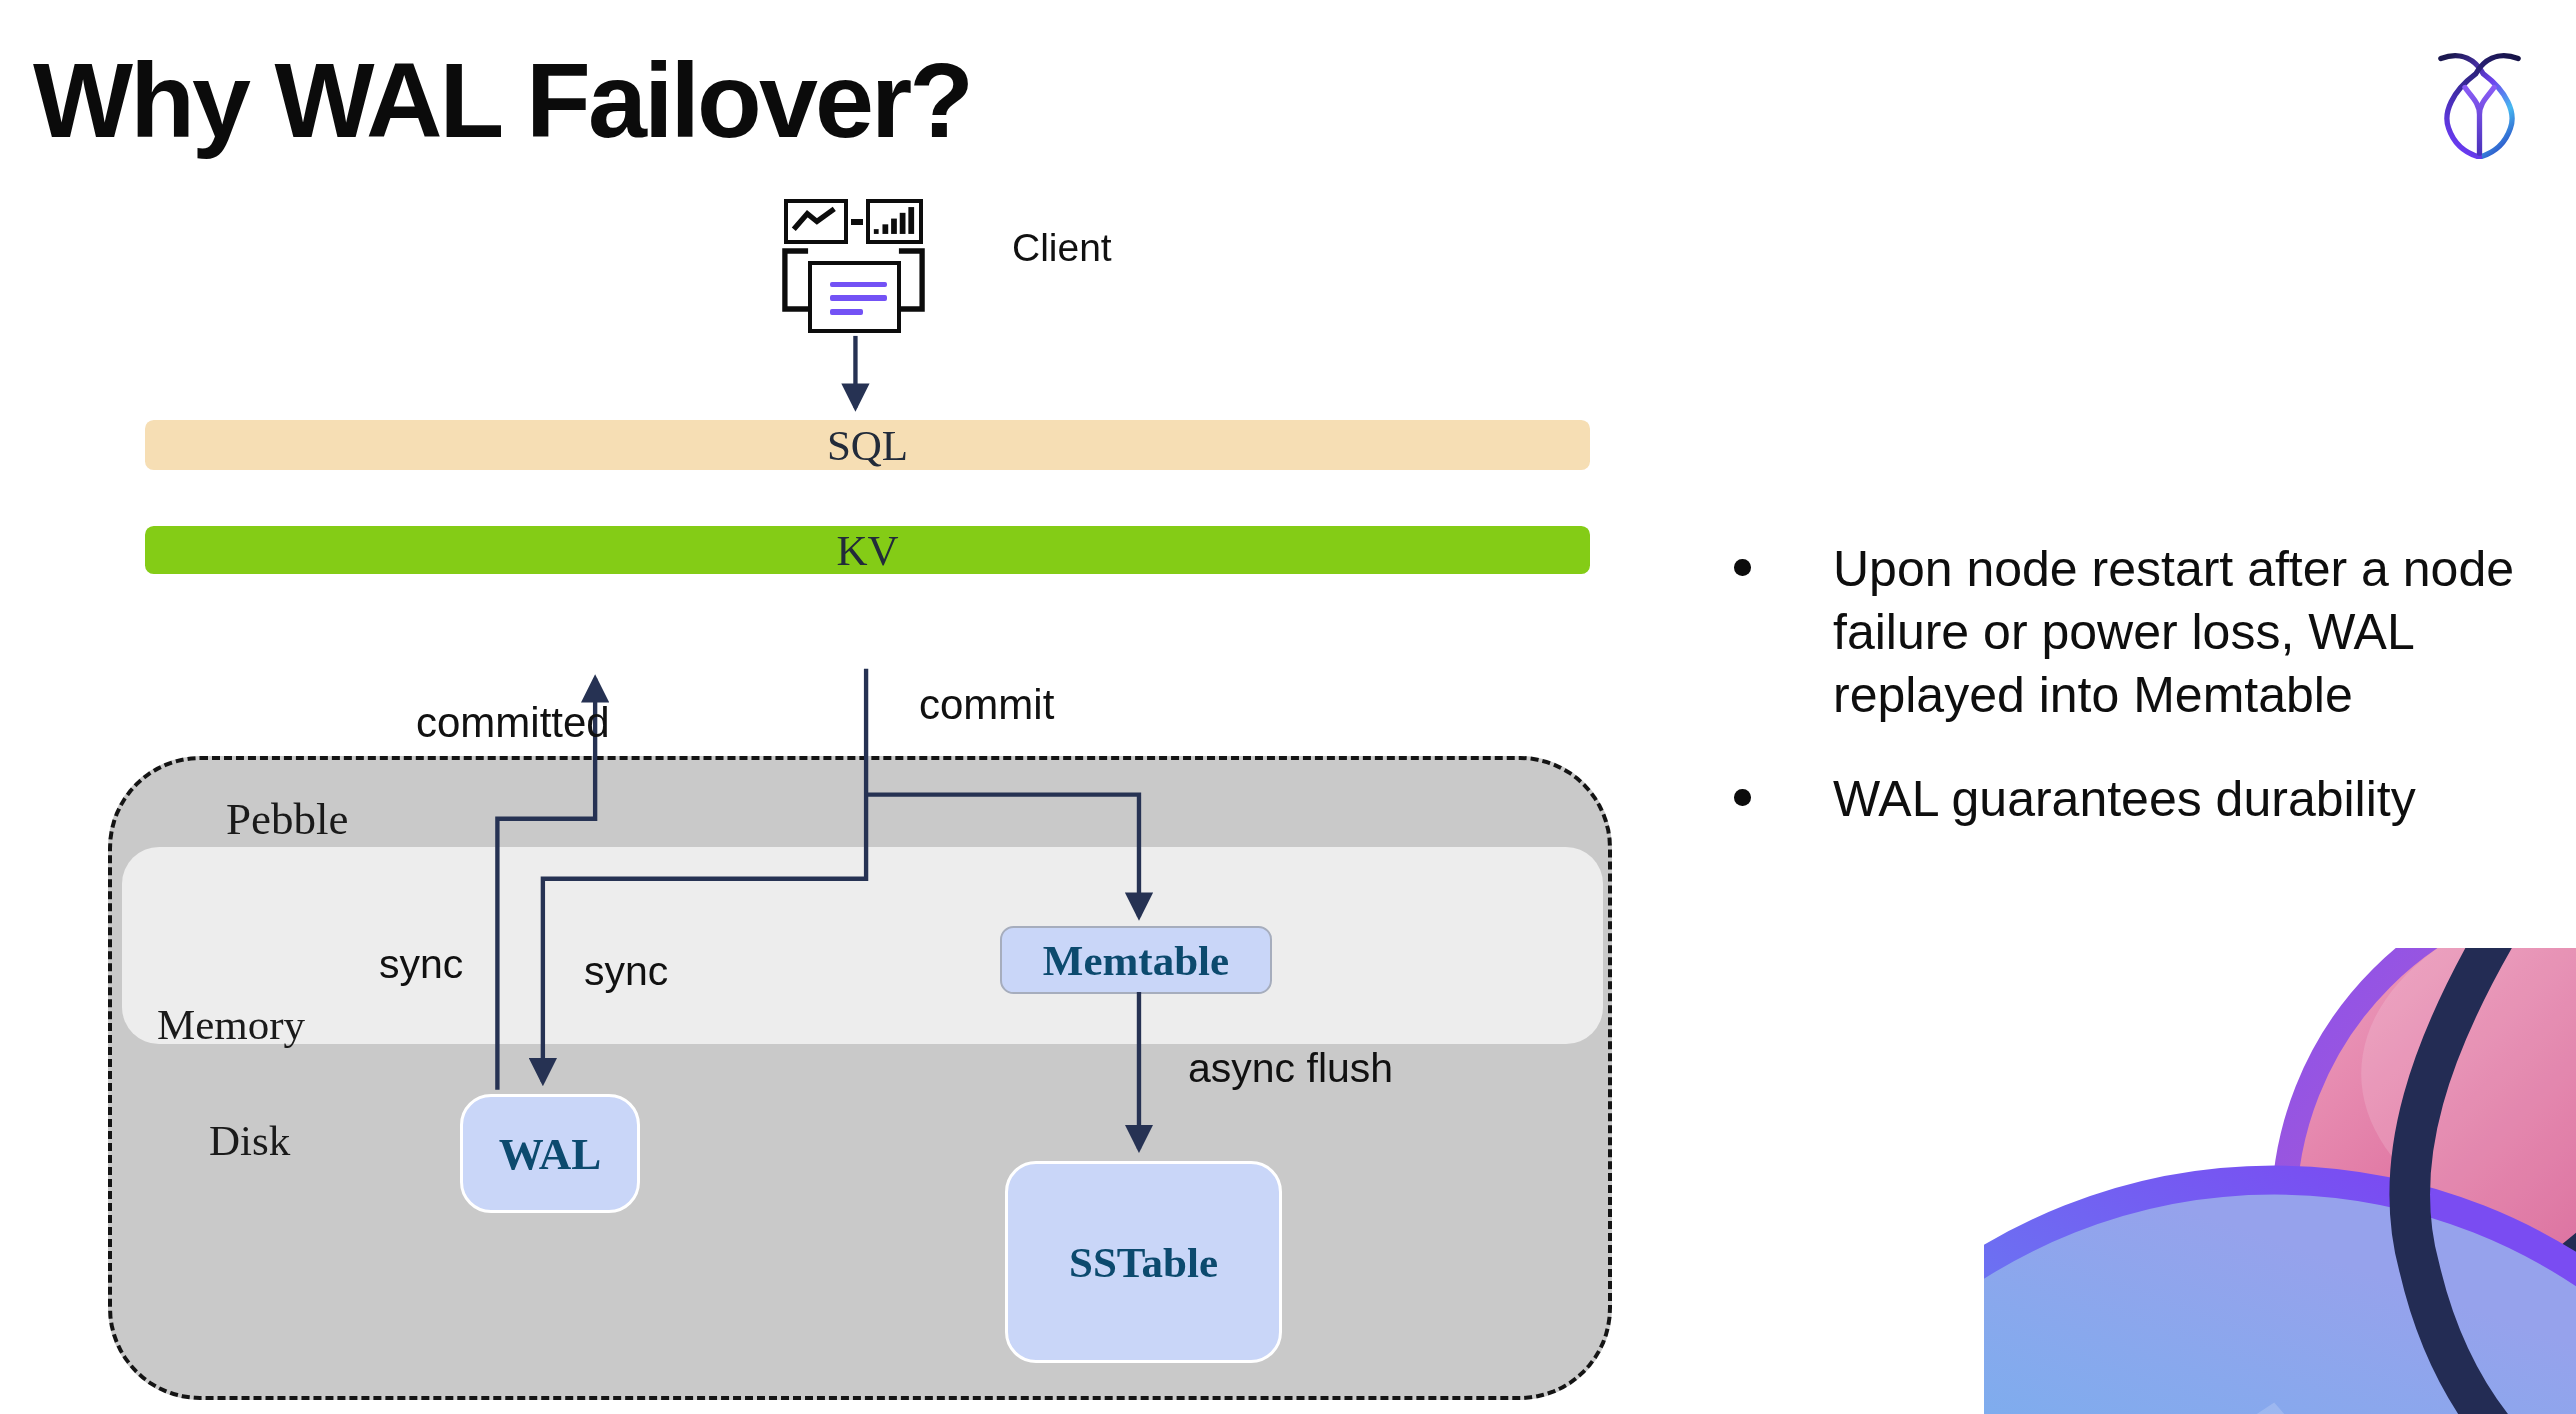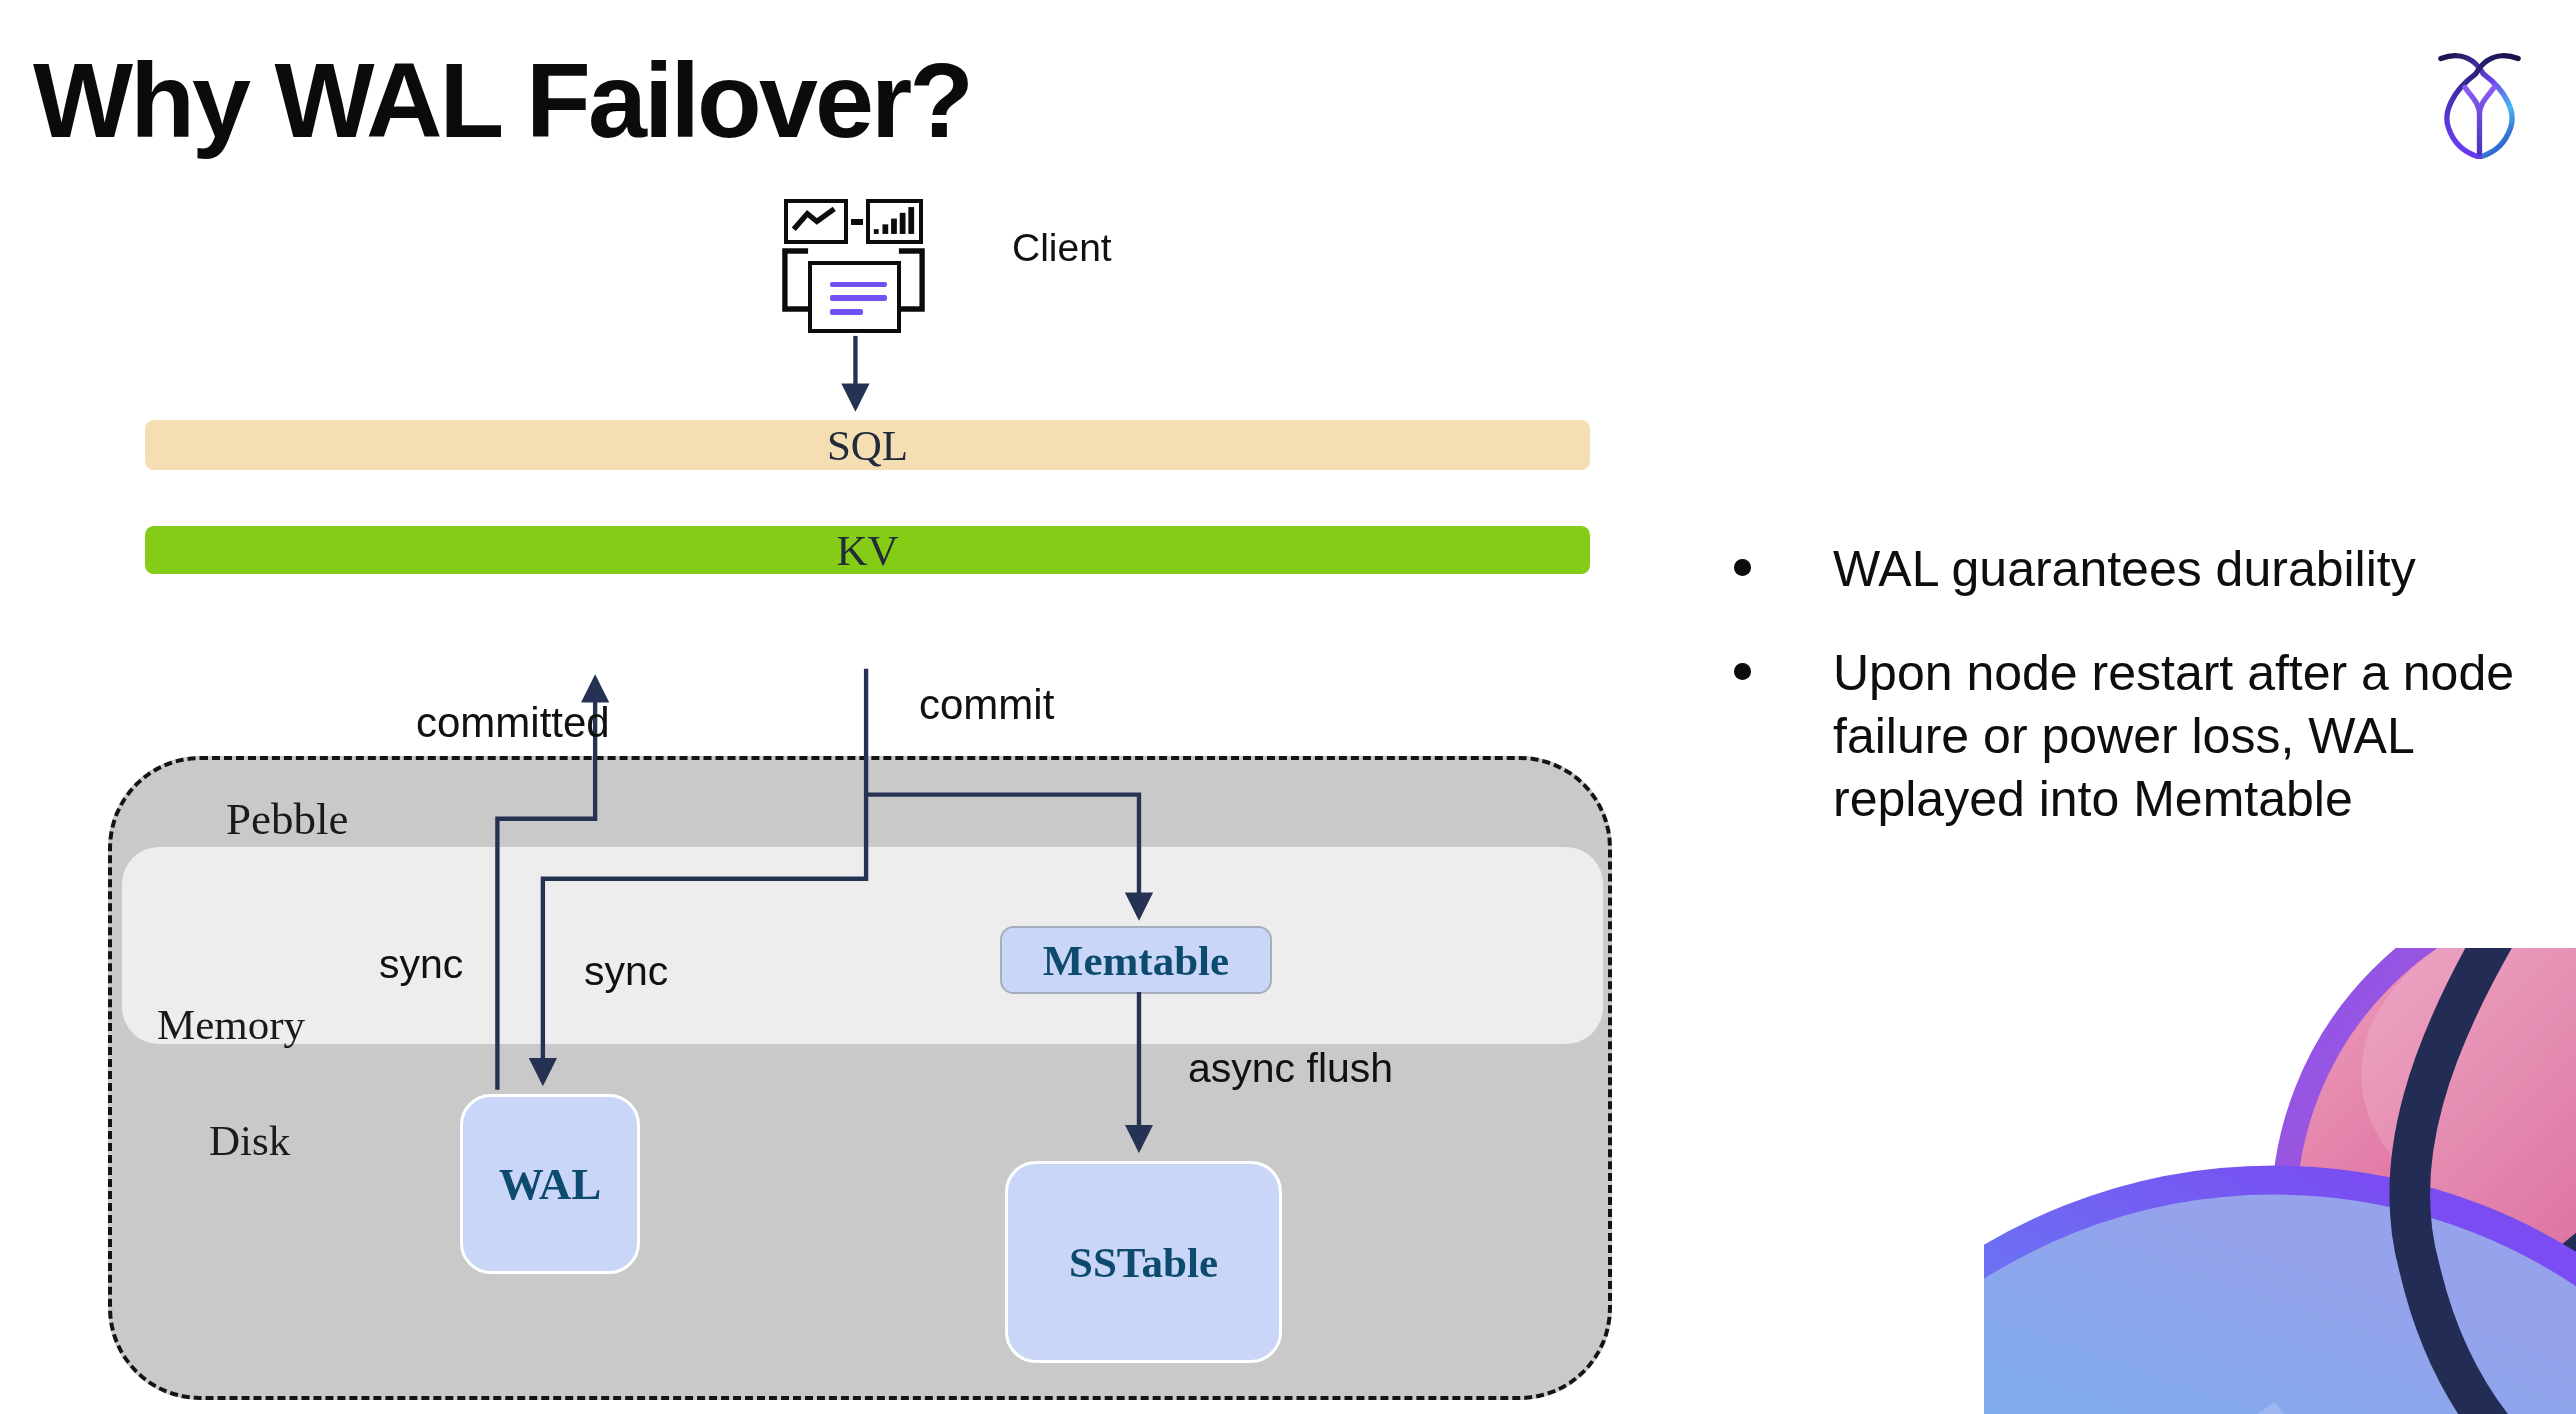--- a/index.html
+++ b/index.html
@@ -30,21 +30,21 @@
   
   .pebble{position:absolute;left:108px;top:756px;width:1504px;height:644px;background:#c9c9c9;
           border:4.4px dashed #141414;border-radius:92px;box-sizing:border-box;}
   .zone-label{position:absolute;font-family:"Liberation Serif",serif;font-size:45px;color:#1a1a1a;}
   #pebble-label{left:114px;top:33px;}
   #memory-label{left:45px;top:240px;font-size:43px;}
   #disk-label{left:97px;top:356px;font-size:43px;}
   .memory-band{position:absolute;left:9.7px;top:87px;width:1481px;height:197px;background:#ededed;border-radius:37px;}
   .node{position:absolute;background:#c9d6f8;display:flex;align-items:center;justify-content:center;
         font-family:"Liberation Serif",serif;font-weight:bold;color:#0c4a6e;box-sizing:border-box;}
-  #wal-node{left:348px;top:334px;width:180px;height:180px;border:3.9px solid #fff;border-radius:31px;font-size:45px;}
+  #wal-node{left:348px;top:334px;width:180px;height:119px;border:3.9px solid #fff;border-radius:31px;font-size:45px;}
   #memtable-node{left:888px;top:166px;width:272px;height:68px;border:2.9px solid #a6adbd;border-radius:13.5px;font-size:43px;}
   #sstable-node{left:893px;top:401px;width:277px;height:202px;border:3.9px solid #fff;border-radius:31px;font-size:43px;}
 
   
   .edge-label{position:absolute;font-size:41px;color:#111;}
   #lbl-committed{left:416px;top:699px;font-size:42px;}
   #lbl-commit{left:919px;top:681px;font-size:42px;}
   #lbl-sync-left{left:379px;top:941px;}
   #lbl-sync-right{left:584px;top:948px;}
   #lbl-async{left:1188px;top:1045px;}
@@ -161,22 +161,22 @@
     </g>
   </svg>
 
   <div class="edge-label" id="lbl-committed">committed</div>
   <div class="edge-label" id="lbl-commit">commit</div>
   <div class="edge-label" id="lbl-sync-left">sync</div>
   <div class="edge-label" id="lbl-sync-right">sync</div>
   <div class="edge-label" id="lbl-async">async flush</div>
 
   <div class="bullets">
+    <div class="bullet">Upon node restart after a node failure or power loss, WAL replayed into Memtable</div>
     <div class="bullet">WAL guarantees durability</div>
-    <div class="bullet">Upon node restart after a node failure or power loss, WAL replayed into Memtable</div>
   </div>
 
   <svg id="corner-art" width="592" height="466" viewBox="0 0 612 482">
     <defs>
       <linearGradient id="gPink" x1="0" y1="0" x2="1" y2="1">
         <stop offset="0" stop-color="#f0a9c4"></stop>
           <stop offset="0.55" stop-color="#d5548c"></stop>
           <stop offset="1" stop-color="#b93a74"></stop>
       </linearGradient>
       <linearGradient id="gPinkRim" x1="0" y1="0" x2="1" y2="0.8">

